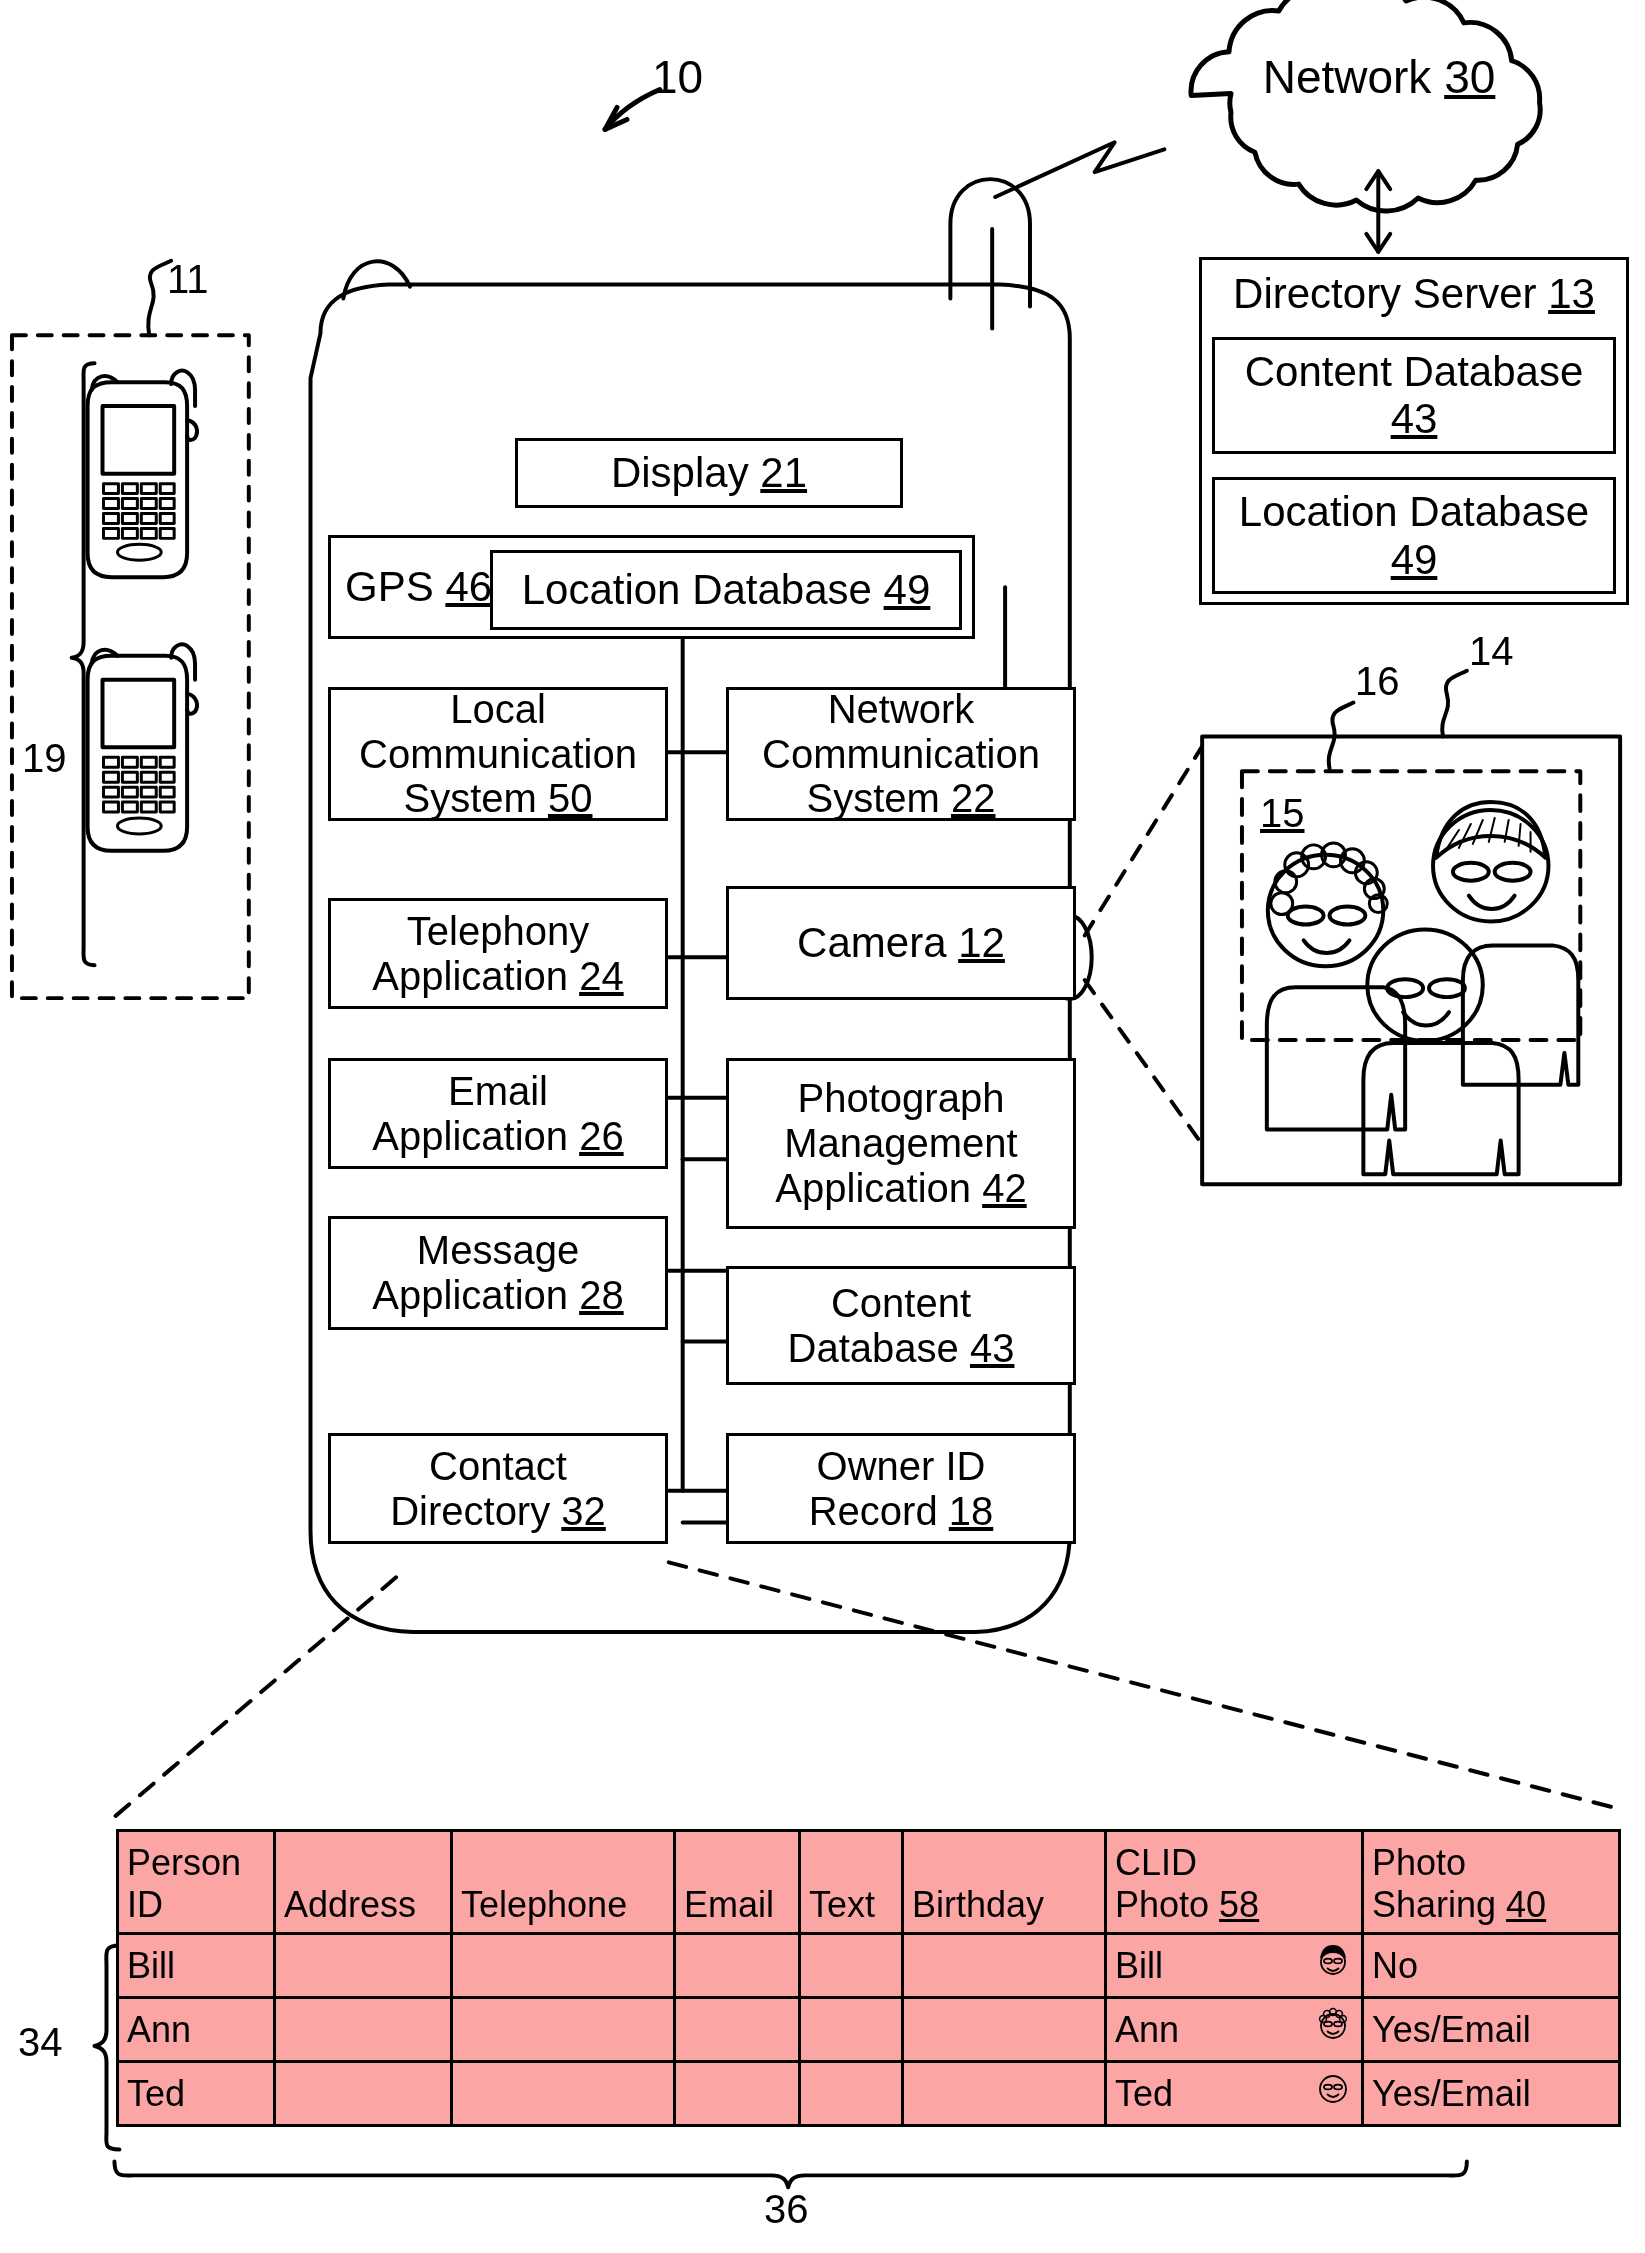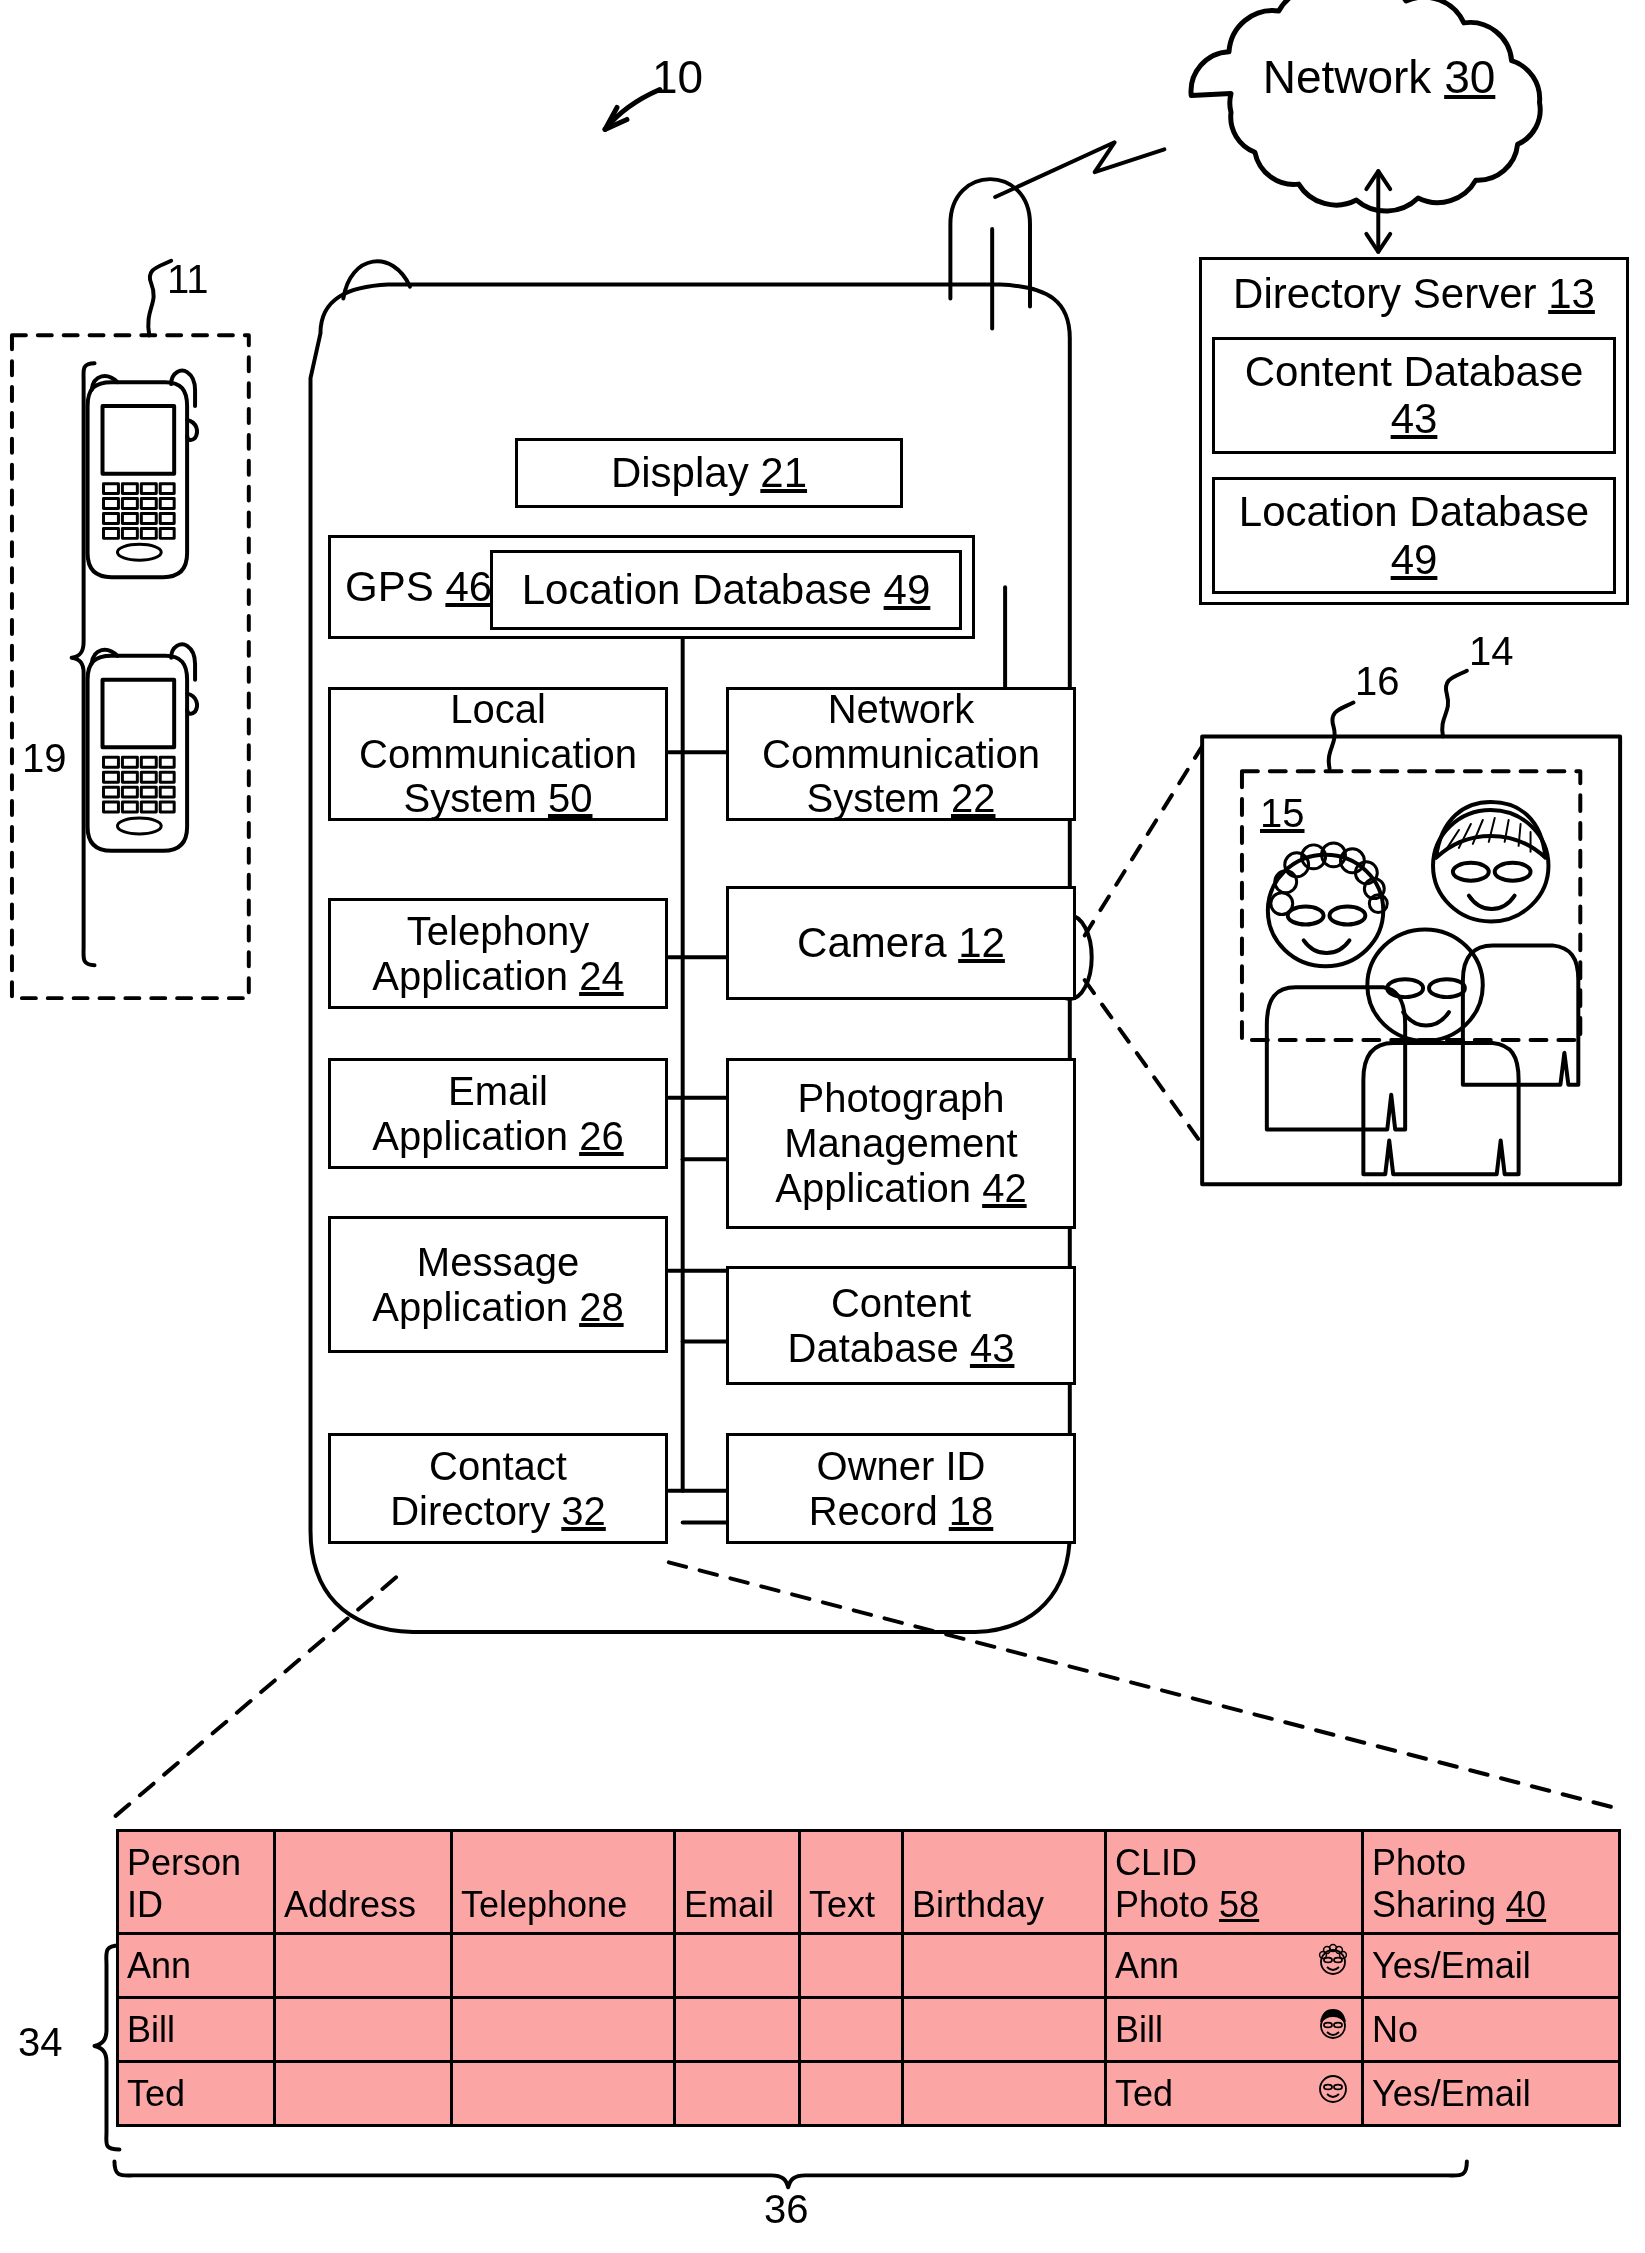--- a/index.html
+++ b/index.html
@@ -284,21 +284,21 @@
     <span>Application&nbsp;<u>24</u></span>
 
   </div>
 
   <div class="box" style="left:328px;top:1058px;width:340px;height:111px;flex-direction:column;font-size:40px;">
     <span>Email</span>
     <span>Application&nbsp;<u>26</u></span>
 
   </div>
 
-  <div class="box" style="left:328px;top:1216px;width:340px;height:137px;flex-direction:column;font-size:40px;">
+  <div class="box" style="left:328px;top:1216px;width:340px;height:114px;flex-direction:column;font-size:40px;">
     <span>Message</span>
     <span>Application&nbsp;<u>28</u></span>
 
   </div>
 
   <div class="box" style="left:328px;top:1433px;width:340px;height:111px;flex-direction:column;font-size:40px;">
     <span>Contact</span>
     <span>Directory&nbsp;<u>32</u></span>
 
   </div>
@@ -361,20 +361,43 @@
         <th><span>Telephone</span></th>
         <th><span>Email</span></th>
         <th><span>Text</span></th>
         <th><span>Birthday</span></th>
         <th>CLID<br>Photo&nbsp;<u>58</u></th>
         <th>Photo<br>Sharing&nbsp;<u>40</u></th>
       </tr>
     </thead>
     <tbody>
       <tr>
+        <td>Bill</td>
+        <td></td>
+        <td></td>
+        <td></td>
+        <td></td>
+        <td></td>
+        <td>
+          <span class="clidcell">
+            <span>Bill</span>
+            <span class="faceglyph">
+              <svg width="40" height="40" viewBox="0 0 40 40" fill="none" stroke="#000" stroke-width="1.8">
+                <circle cx="20" cy="21" r="12"></circle>
+                <path d="M8 17 q2 -12 12 -12 q10 0 12 12 q-4 -6 -12 -6 q-8 0 -12 6 Z" fill="#000"></path>
+                <ellipse cx="15" cy="20" rx="4" ry="2.4"></ellipse>
+                <ellipse cx="25" cy="20" rx="4" ry="2.4"></ellipse>
+                <path d="M14 27 q6 6 12 0"></path>
+              </svg>
+            </span>
+          </span>
+        </td>
+        <td>No</td>
+      </tr>
+      <tr>
         <td>Ann</td>
         <td></td>
         <td></td>
         <td></td>
         <td></td>
         <td></td>
         <td>
           <span class="clidcell">
             <span>Ann</span>
             <span class="faceglyph">
@@ -390,43 +413,20 @@
                 <ellipse cx="15" cy="19" rx="4" ry="2.4"></ellipse>
                 <ellipse cx="25" cy="19" rx="4" ry="2.4"></ellipse>
                 <path d="M14 26 q6 6 12 0"></path>
               </svg>
             </span>
           </span>
         </td>
         <td>Yes/Email</td>
       </tr>
       <tr>
-        <td>Bill</td>
-        <td></td>
-        <td></td>
-        <td></td>
-        <td></td>
-        <td></td>
-        <td>
-          <span class="clidcell">
-            <span>Bill</span>
-            <span class="faceglyph">
-              <svg width="40" height="40" viewBox="0 0 40 40" fill="none" stroke="#000" stroke-width="1.8">
-                <circle cx="20" cy="21" r="12"></circle>
-                <path d="M8 17 q2 -12 12 -12 q10 0 12 12 q-4 -6 -12 -6 q-8 0 -12 6 Z" fill="#000"></path>
-                <ellipse cx="15" cy="20" rx="4" ry="2.4"></ellipse>
-                <ellipse cx="25" cy="20" rx="4" ry="2.4"></ellipse>
-                <path d="M14 27 q6 6 12 0"></path>
-              </svg>
-            </span>
-          </span>
-        </td>
-        <td>No</td>
-      </tr>
-      <tr>
         <td>Ted</td>
         <td></td>
         <td></td>
         <td></td>
         <td></td>
         <td></td>
         <td>
           <span class="clidcell">
             <span>Ted</span>
             <span class="faceglyph">

